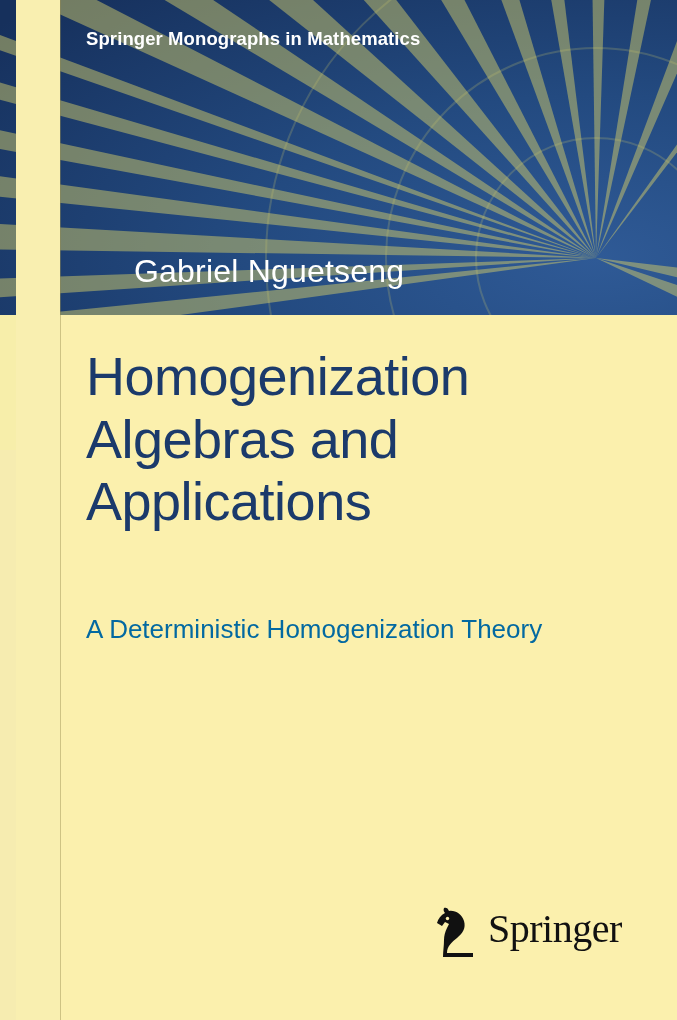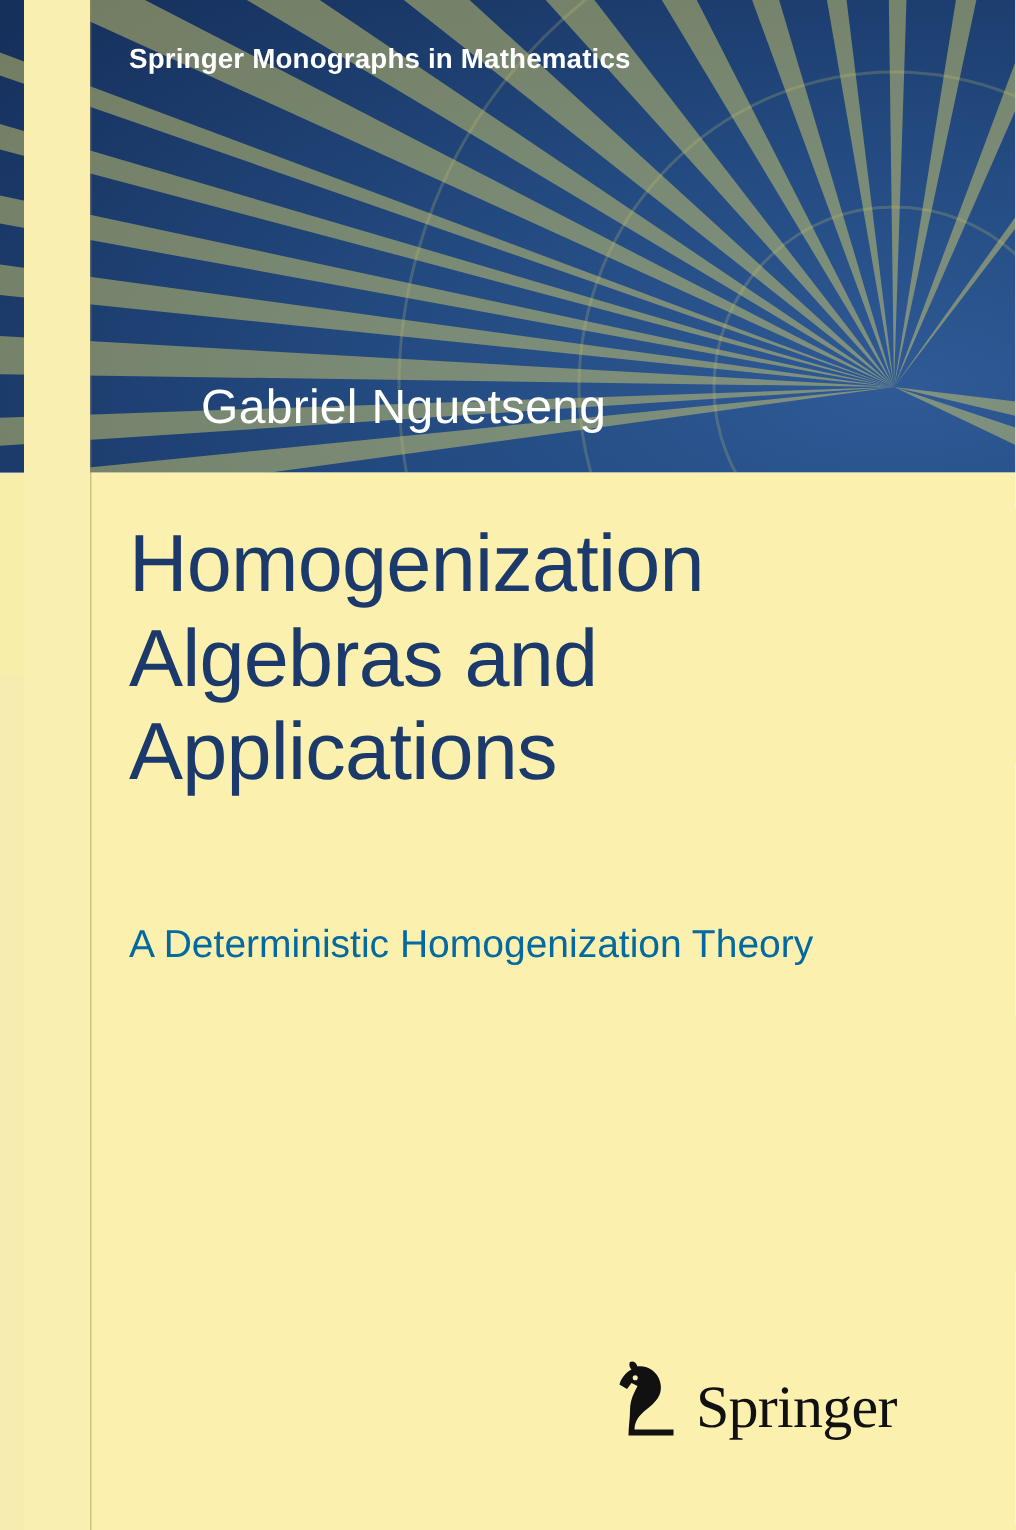--- a/index.html
+++ b/index.html
@@ -16,21 +16,21 @@
     background: #f7eeaa;
   }
 
   
   .top-band {
     position: absolute;
     left: 0;
     top: 0;
     width: 677px;
     height: 315px;
-    background: #1d4ed8;
+    background: #8b5cf6;
     overflow: hidden;
   }
   .burst {
     position: absolute;
     left: 0;
     top: 0;
     width: 677px;
     height: 315px;
   }
   .series-title {
@@ -110,24 +110,24 @@
     width: 520px;
     font-size: 26px;
     line-height: 1.33;
     color: #0369a1;
     z-index: 5;
   }
 
   
   .logo {
     position: absolute;
-    left: 406px;
+    left: 430px;
     top: 905px;
     display: flex;
-    align-items: flex-end;
+    align-items: flex-start;
     z-index: 5;
   }
   .logo-mark {
     width: 52px;
     height: 56px;
     margin-right: 6px;
   }
   .logo-text {
     font-size: 40px;
     color: #111111;

